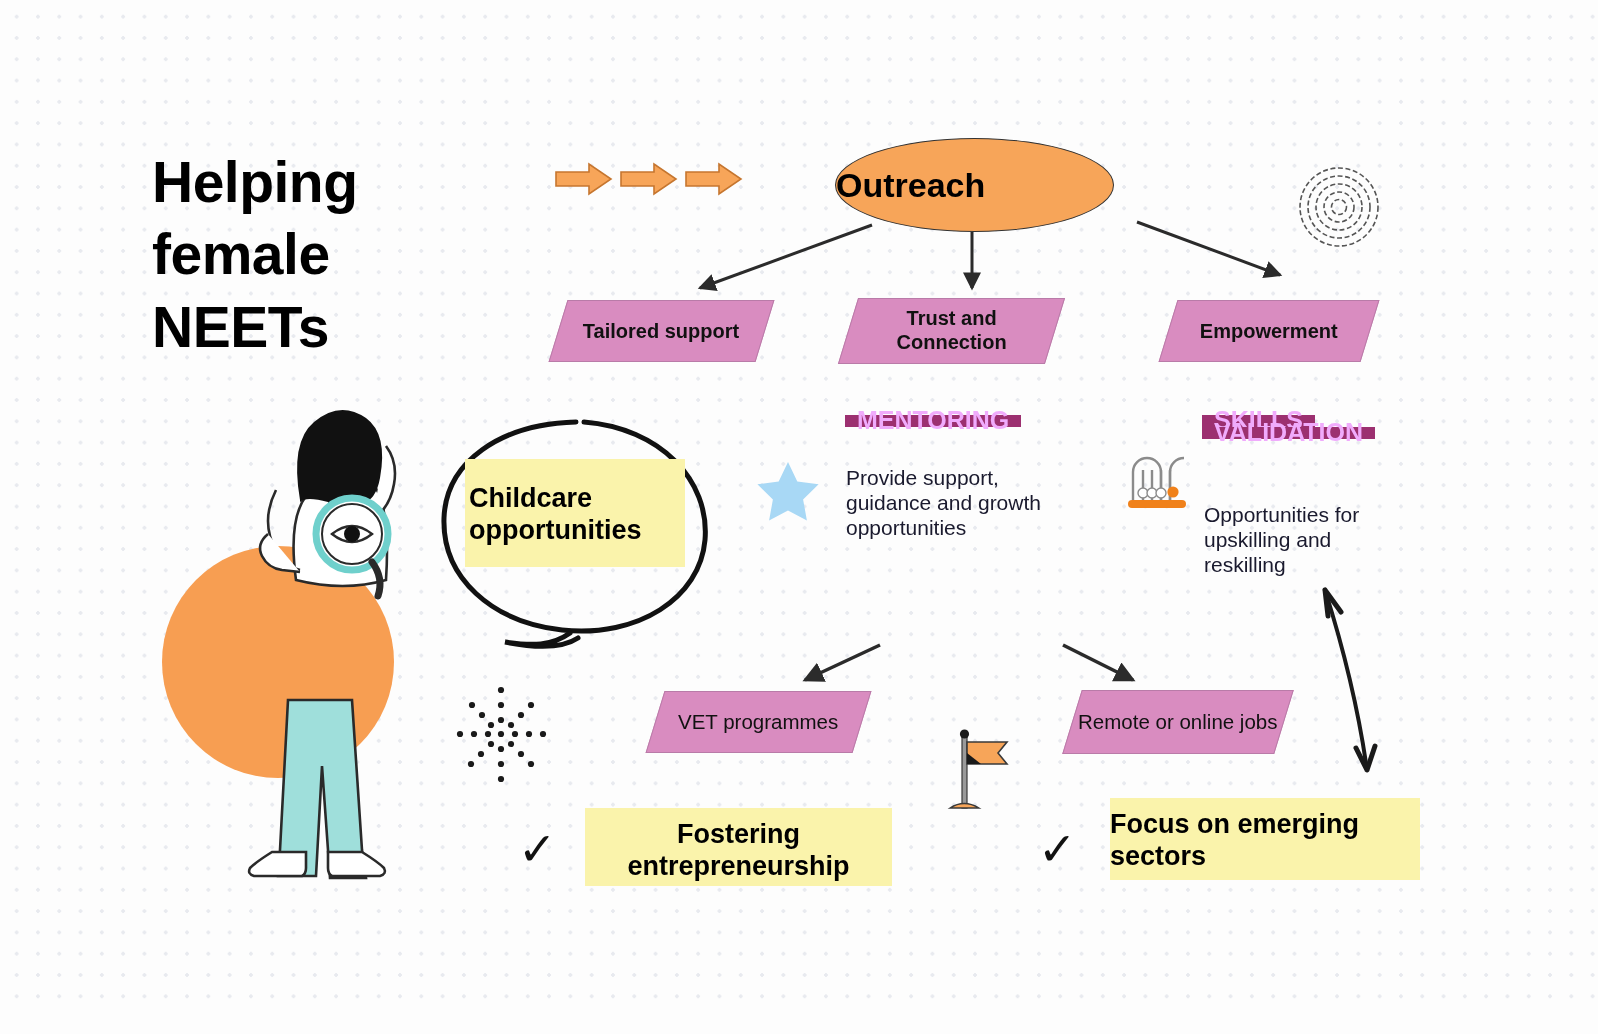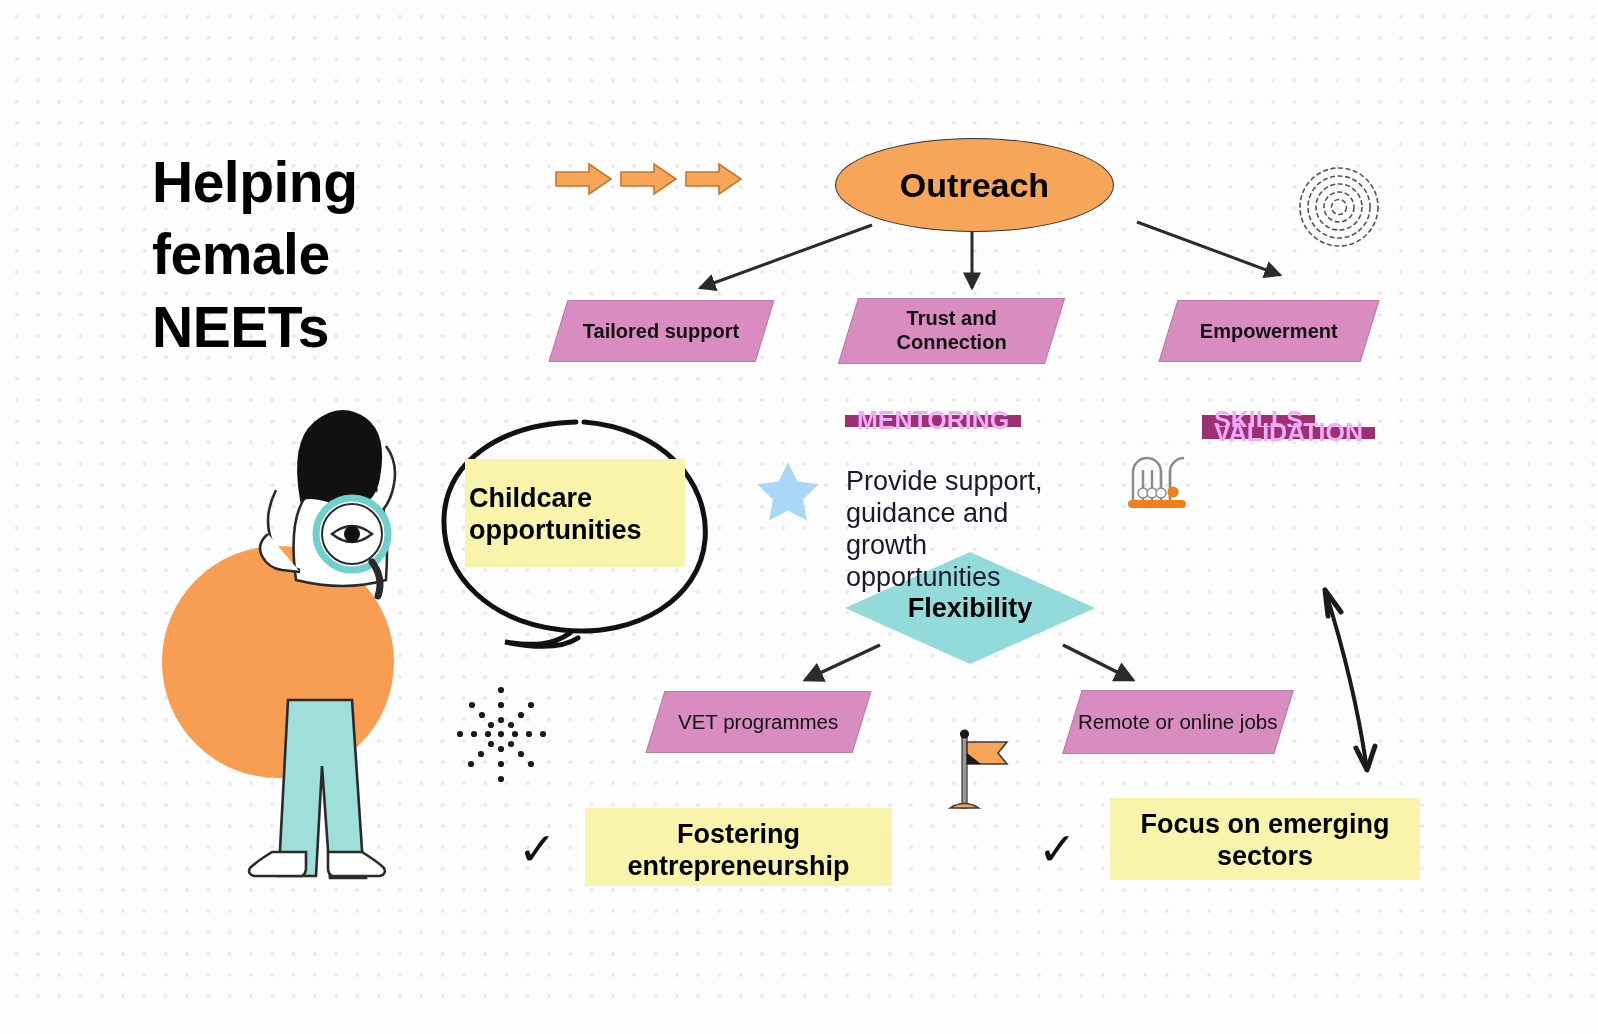--- a/index.html
+++ b/index.html
@@ -28,21 +28,21 @@
   }
   #subtitle{
     left:154px;top:375px;width:300px;
     font-size:22.5px;line-height:1.33;color:#1a1a2e;
   }
   
   #outreach{
     left:835px;top:138px;width:277px;height:92px;
     background:#f7a559;border:1.5px solid #333;
     border-radius:50%;
-    display:flex;align-items:center;justify-content:center;
+    display:flex;align-items:center;
     font-size:34px;font-weight:700;color:#000;
   }
   
   .para{
     border:1px solid #b97ba8;
     background:#d98cc0;
     display:flex;align-items:center;justify-content:center;
     text-align:center;color:#111;
     transform:skewX(-17deg);
   }
@@ -69,36 +69,36 @@
   
   .badge-wrap{line-height:0;}
   .badge-line{
     display:inline-block;
     background:#9c3070;color:#f0abfc;
     font-weight:700;
     padding:5px 12px 7px 12px;
   }
   #mentoring{left:845px;top:415px;font-size:25px;}
   #skills{left:1202px;top:415px;font-size:25px;}
-  #mentoring-text{left:846px;top:466px;width:240px;font-size:27px;line-height:1.18;color:#1a1a2e;}
+  #mentoring-text{left:846px;top:466px;width:240px;font-size:21px;line-height:1.18;color:#1a1a2e;}
   #skills-text{left:1204px;top:503px;width:195px;font-size:21px;line-height:1.18;color:#1a1a2e;}
   
   .yellow{background:#faf3ab;}
   #childcare-hl{
     left:465px;top:459px;width:220px;height:108px;
   }
   #childcare-txt{
     left:469px;top:482px;width:230px;
     font-size:27px;font-weight:700;line-height:1.2;color:#000;
   }
   #fost-hl{left:585px;top:808px;width:307px;height:78px;}
   #fost-txt{left:585px;top:818px;width:307px;text-align:center;
     font-size:27px;font-weight:700;line-height:1.2;color:#000;}
   #focus-hl{left:1110px;top:798px;width:310px;height:82px;}
-  #focus-txt{left:1110px;top:808px;width:310px;text-align:center;
+  #focus-txt{left:1110px;top:808px;width:310px;
     font-size:27px;font-weight:700;line-height:1.2;color:#000;}
   .check{font-size:46px;color:#111;font-weight:300;line-height:1;}
   #check1{left:518px;top:826px;}
   #check2{left:1038px;top:826px;}
   
   #overlay{position:absolute;left:0;top:0;width:1598px;height:1034px;pointer-events:none;}
 </style>
 </head>
 <body>
 
@@ -256,34 +256,31 @@
   <div class="abs para para-bold" id="p-empower">
     <span>Empowerment</span>
   </div>
   <div class="abs para" id="p-vet">
     <span>VET programmes</span>
   </div>
   <div class="abs para" id="p-remote">
     <span>Remote or online jobs</span>
   </div>
 
-  <div class="abs" id="flexibility">
-    <div class="dia"></div>
-    <div class="lbl">Flexibility</div>
-  </div>
 
   <div class="abs badge-wrap" id="mentoring">
     <span class="badge-line">MENTORING</span>
   </div>
   <div class="abs" id="mentoring-text">Provide support, guidance and growth opportunities</div>
 
   <div class="abs badge-wrap" id="skills">
     <span class="badge-line">SKILLS</span><br>
     <span class="badge-line">VALIDATION</span>
   </div>
+  <div class="abs" id="skills-text">Opportunities for upskilling and reskilling</div>
 
   <div class="abs yellow" id="childcare-hl"></div>
   <div class="abs" id="childcare-txt">Childcare opportunities</div>
 
   <div class="abs check" id="check1">✓</div>
   <div class="abs yellow" id="fost-hl"></div>
   <div class="abs" id="fost-txt">Fostering entrepreneurship</div>
 
   <div class="abs check" id="check2">✓</div>
   <div class="abs yellow" id="focus-hl"></div>

